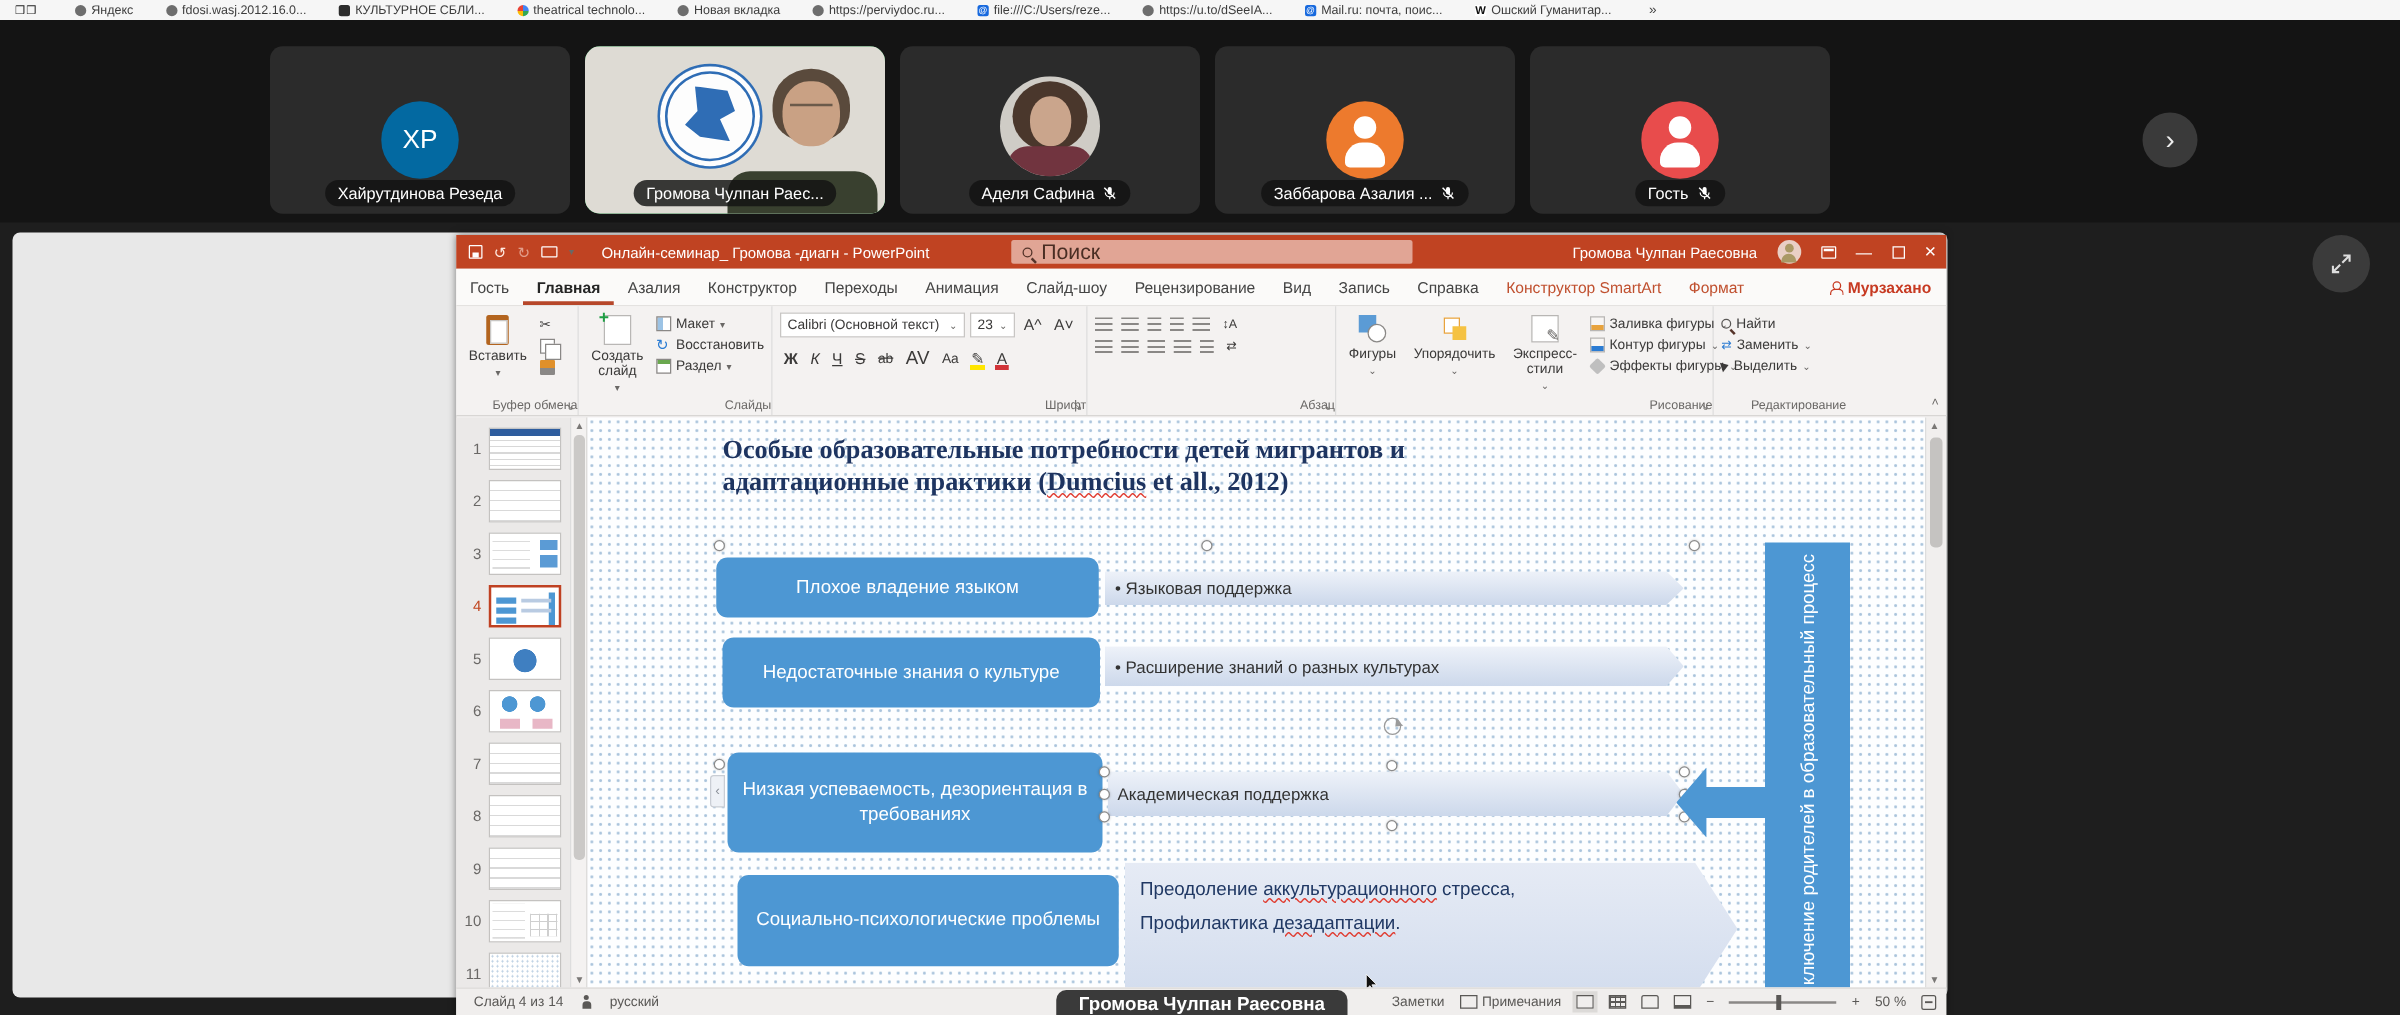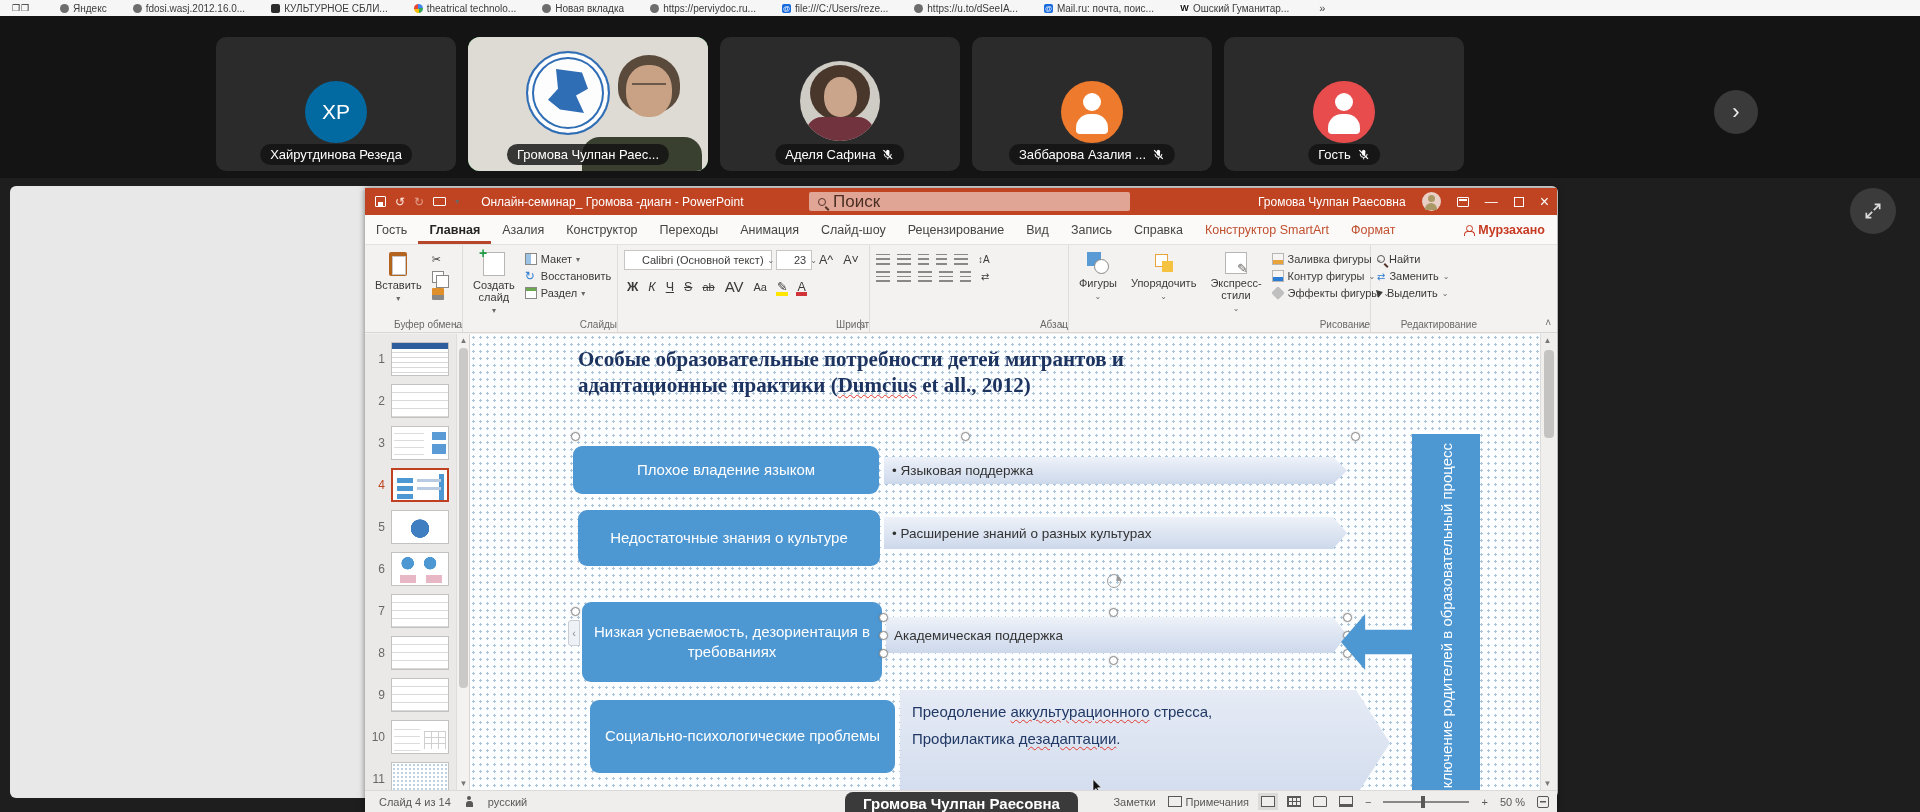--- a/index.html
+++ b/index.html
@@ -110,21 +110,21 @@
   .minirow{display:flex;align-items:center;gap:4px;font-size:11px;color:#3b3a39;white-space:nowrap;}
   .mi{width:12px;height:12px;flex:none;display:inline-block;}
   .mi.copy{border:1.2px solid #8a8886;position:relative;background:#fff;}
   .mi.copy::after{content:"";position:absolute;left:3px;top:3px;width:11px;height:11px;border:1.2px solid #8a8886;background:#fff;}
   .mi.painter{background:linear-gradient(180deg,#e0902a 55%,#8a8886 55%);border-radius:1px;}
   .mi.layout{border:1.2px solid #8a8886;background:linear-gradient(90deg,#9cc3e5 45%,#fff 45%);}
   .mi.reset{color:#2b7cd3;font-size:12px;line-height:12px;}
   .mi.section{background:linear-gradient(180deg,#6aa84f 30%,#fff 30%);border:1.2px solid #8a8886;}
   .fontrow{display:flex;align-items:center;gap:4px;}
   .fbox{height:20px;background:#fff;border:1px solid #c8c6c4;display:flex;align-items:center;gap:4px;
-    padding:0 17px;font-size:11px;color:#3b3a39;white-space:nowrap;}
+    padding:0 5px;font-size:11px;color:#3b3a39;white-space:nowrap;}
   .chev{font-size:8px;color:#6a6866;}
   .fmt{font-size:12.5px;color:#3b3a39;padding:0 3px;}
   .colbar{position:relative;padding:0 3px;font-size:12.5px;color:#3b3a39;}
   .colbar::after{content:"";position:absolute;left:2px;right:2px;bottom:-2px;height:4px;}
   .colbar.yel::after{background:#ffe600;}
   .colbar.red::after{background:#d13438;}
   .linesicon{width:14px;height:11px;background:repeating-linear-gradient(#8a8886 0 1.5px,transparent 1.5px 4.5px);}
   .linesicon.b{width:11px;}
   .parrows{display:flex;flex-direction:column;gap:6px;padding-top:4px;}
   .prow{display:flex;gap:7px;align-items:center;}

